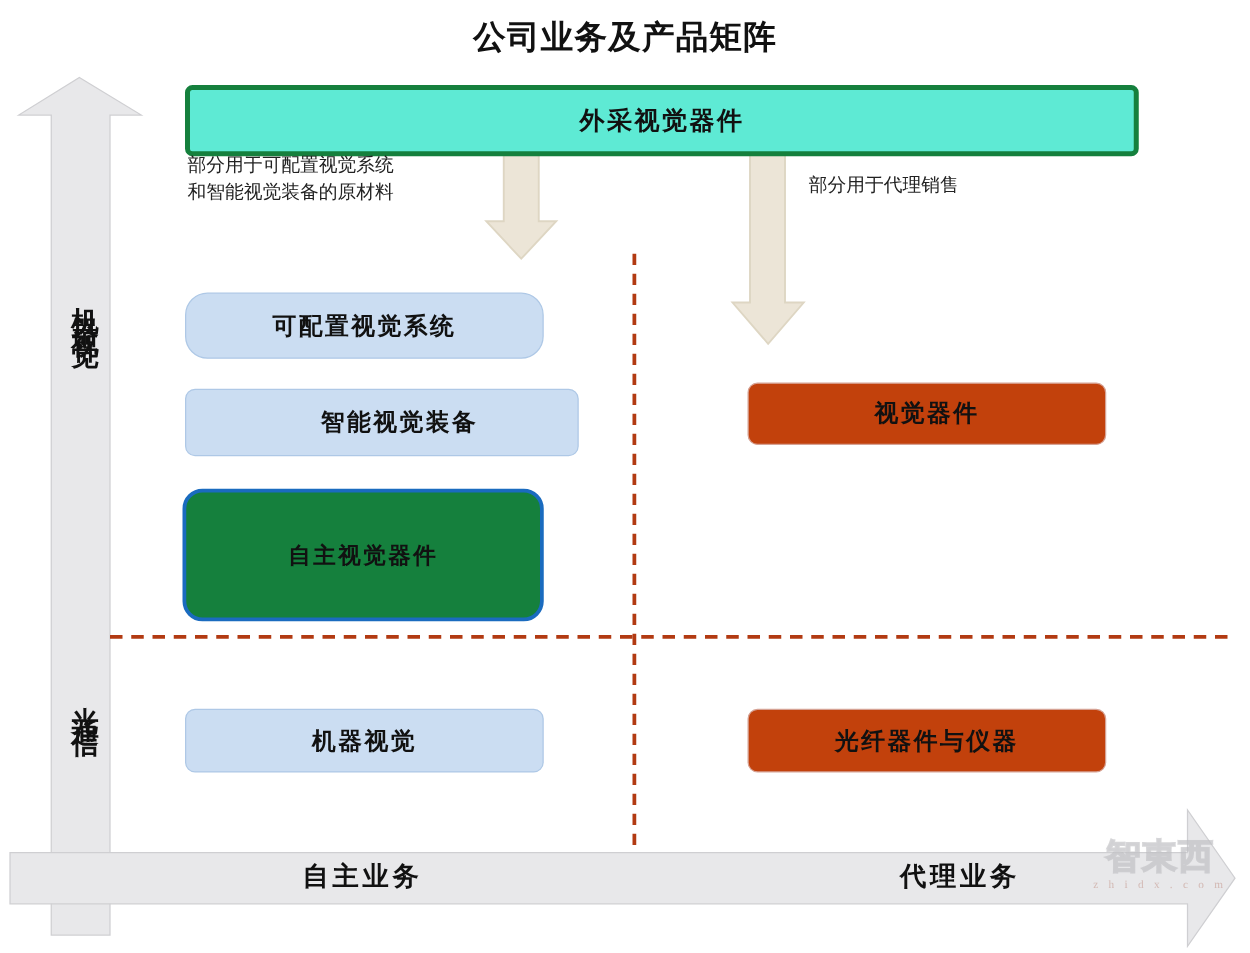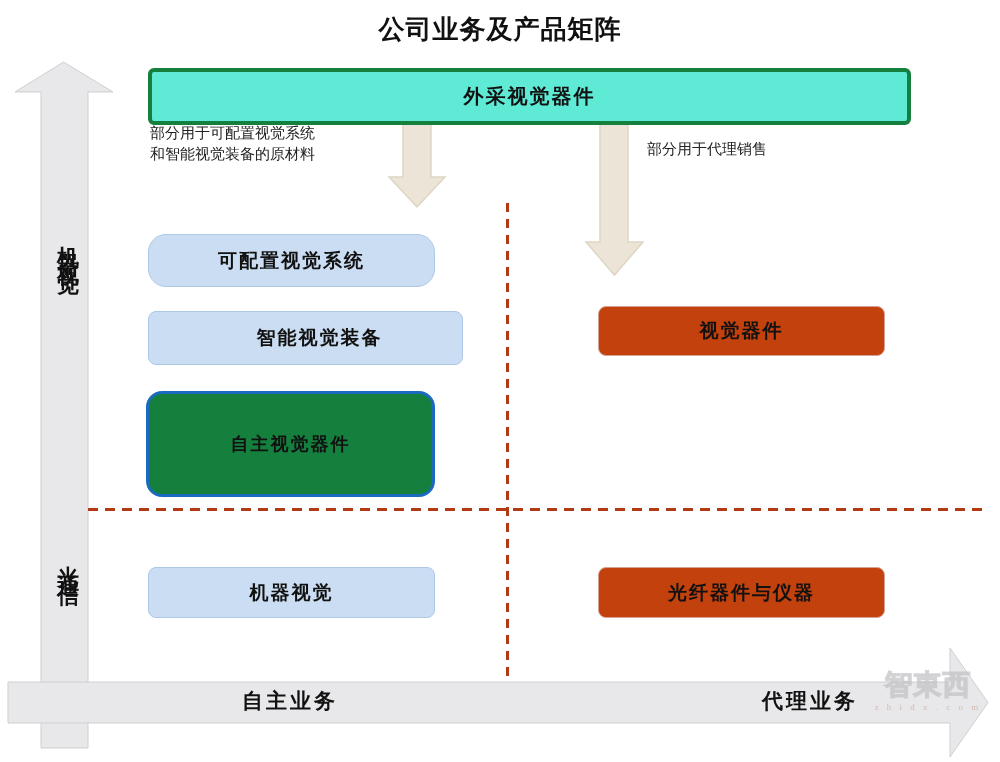--- a/index.html
+++ b/index.html
@@ -46,21 +46,21 @@
     writing-mode:vertical-rl;text-orientation:upright;
     font-size:22px;font-weight:bold;letter-spacing:9px;left:53px;
   }
   .vlabel.mv{top:228px;}
   .vlabel.oc{top:548px;}
   .xlabel{
     top:687px;width:180px;text-align:center;
     font-size:21px;font-weight:bold;letter-spacing:3px;
   }
   .xlabel.own{left:200px;}
-  .xlabel.agent{left:678px;text-align:right;}
+  .xlabel.agent{left:678px;}
   .watermark{
     left:858px;top:666px;width:140px;text-align:center;pointer-events:none;
   }
   .watermark .wm-logo{
     font-size:28px;font-weight:bold;letter-spacing:1px;
     color:rgba(255,255,255,0.15);
     -webkit-text-stroke:1.2px rgba(185,185,190,0.55);
     text-shadow:0 0 1px rgba(200,200,205,0.35);
   }
   .watermark .wm-url{

